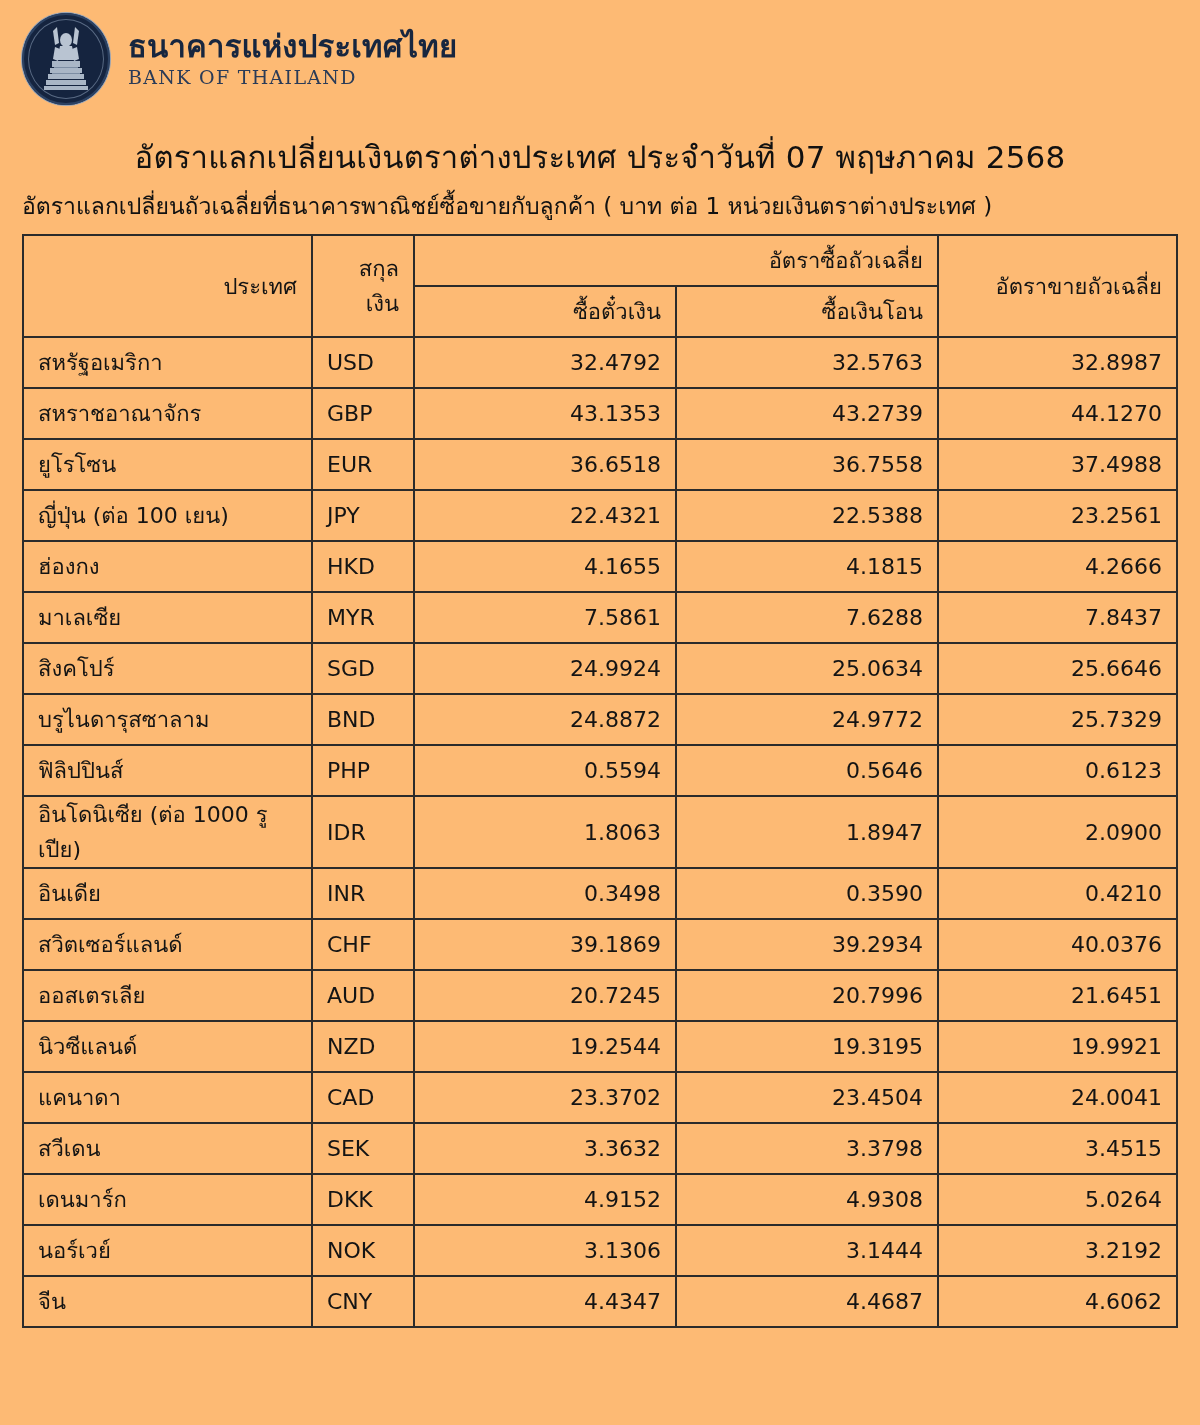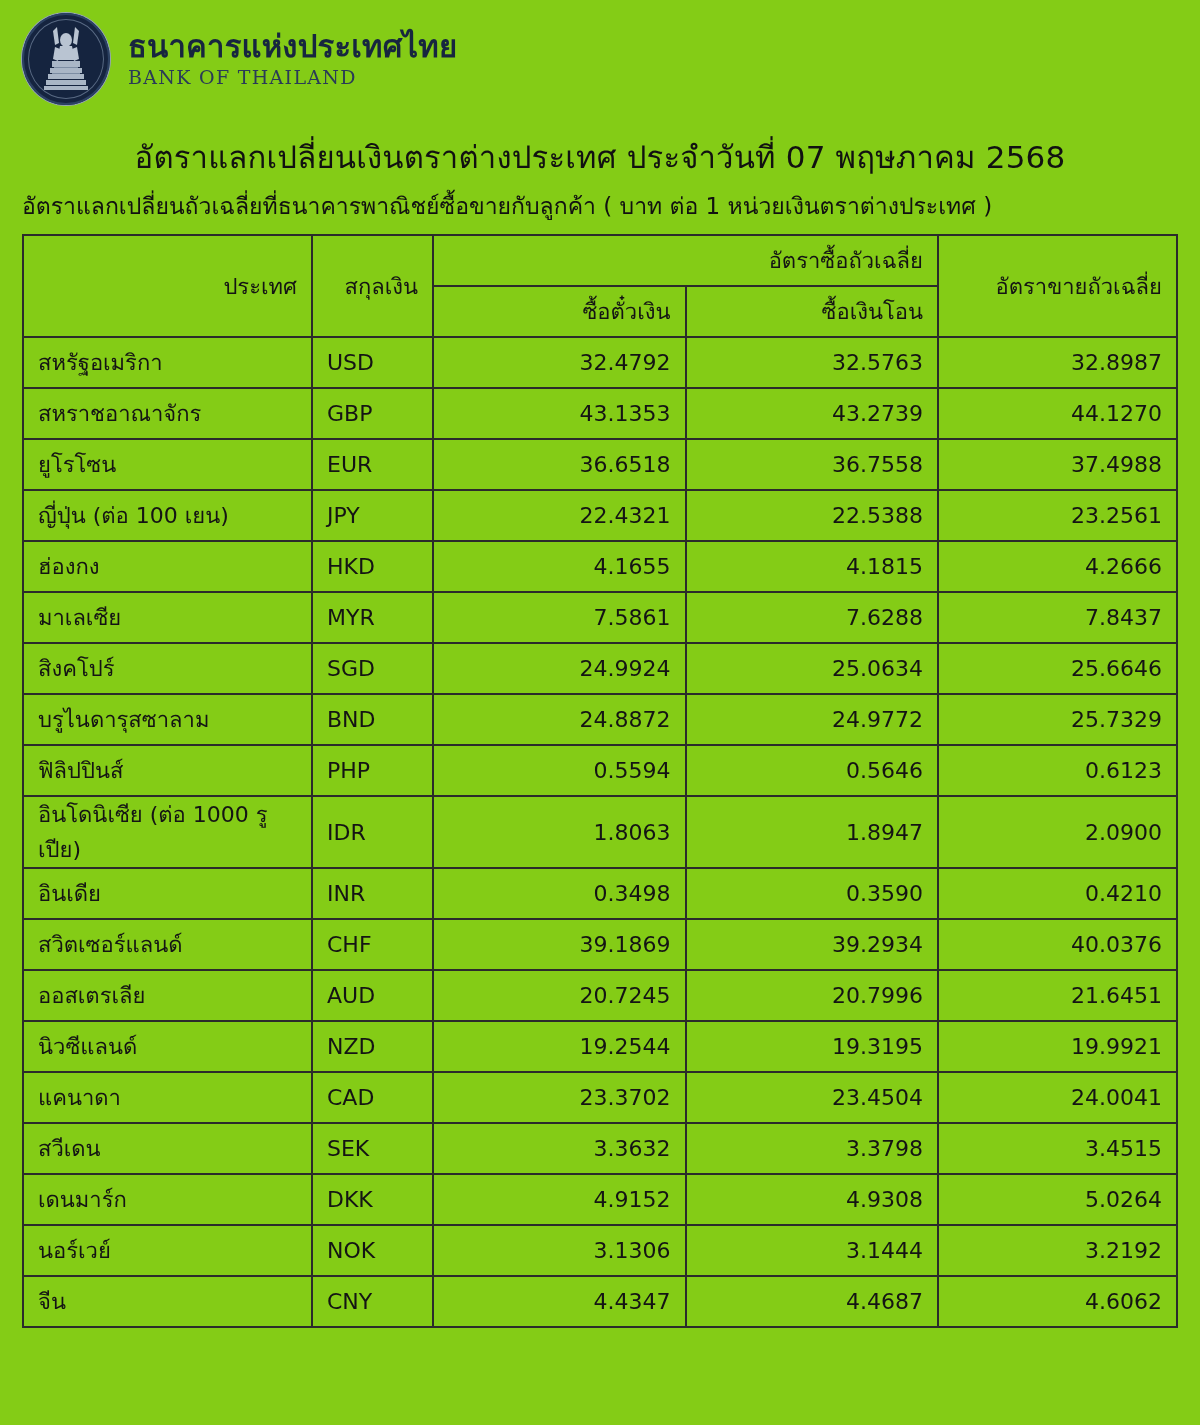--- a/index.html
+++ b/index.html
@@ -11,21 +11,21 @@
     background: #ffffff;
     font-family: "DejaVu Sans", "Liberation Sans", sans-serif;
     color: #1a1a1a;
     overflow: hidden;
   }
 
   .page {
     position: relative;
     width: 1200px;
     height: 1425px;
-    background: #84cc16;
+    background: #fdba74;
   }
 
   
   .brand-bar {
     display: flex;
     align-items: center;
     padding: 8px 0 0 22px;
     height: 110px;
   }
 
@@ -127,21 +127,21 @@
     vertical-align: middle;
   }
 
   table.rates thead th {
     text-align: right;
     font-size: 22px;
     font-weight: 400;
   }
 
   th.h-country { width: 289px; }
-  th.h-currency { width: 121px; }
+  th.h-currency { width: 102px; }
   th.h-buy-cash { width: 238px; }
   th.h-buy-transfer { width: 239px; }
   th.h-sell { width: 239px; }
 
   th.h-country, th.h-currency, th.h-sell {
     height: 102px;
   }
 
   td.c-country { text-align: left; }
   td.c-currency { }

